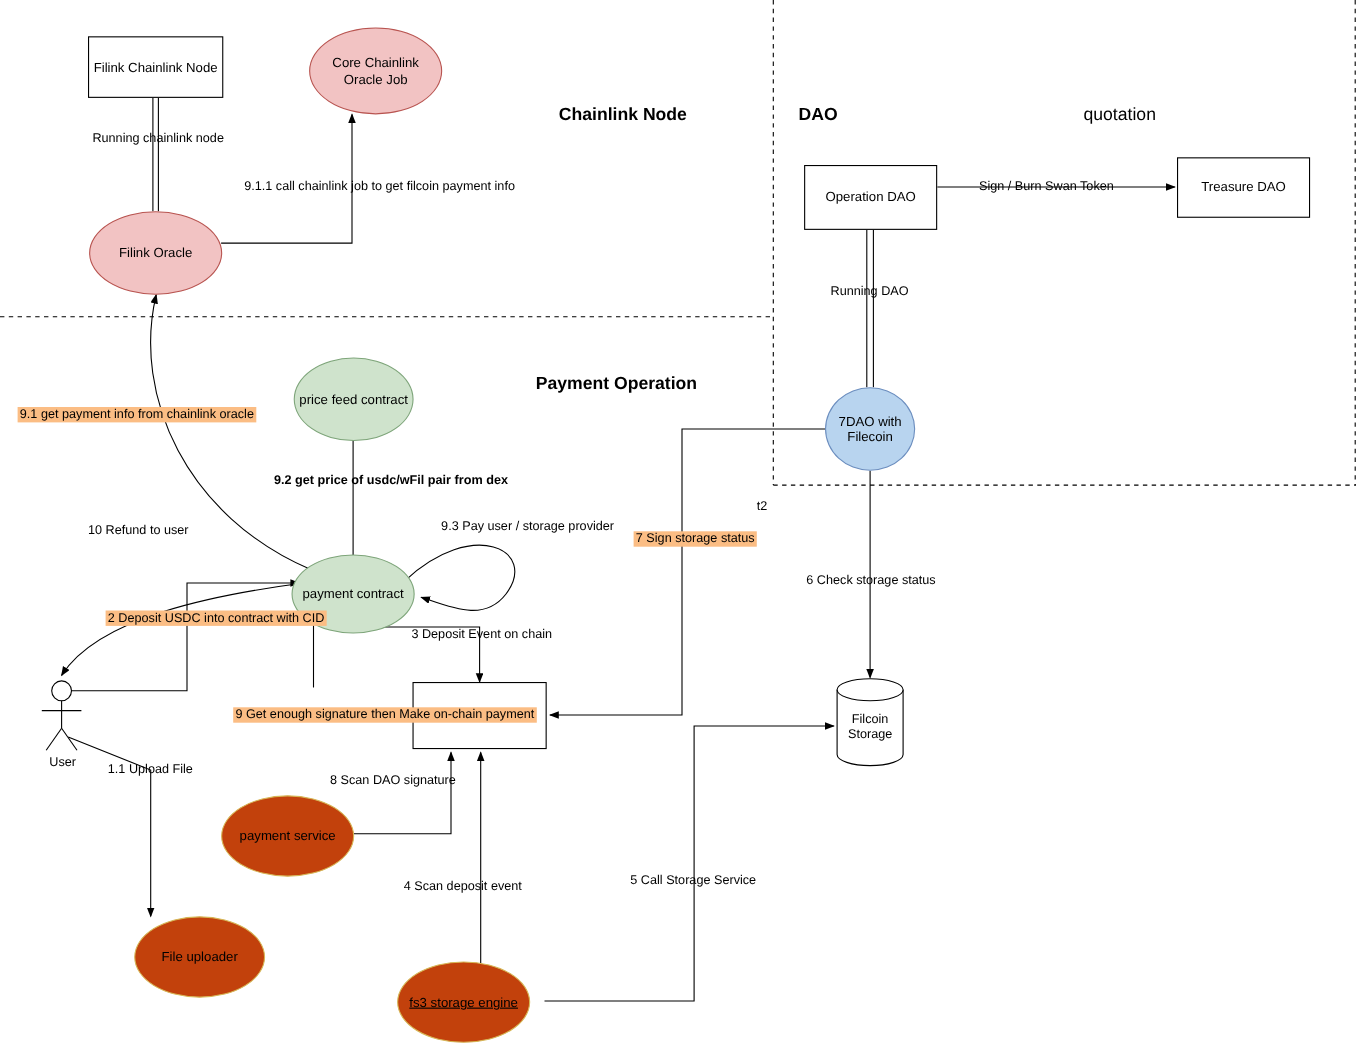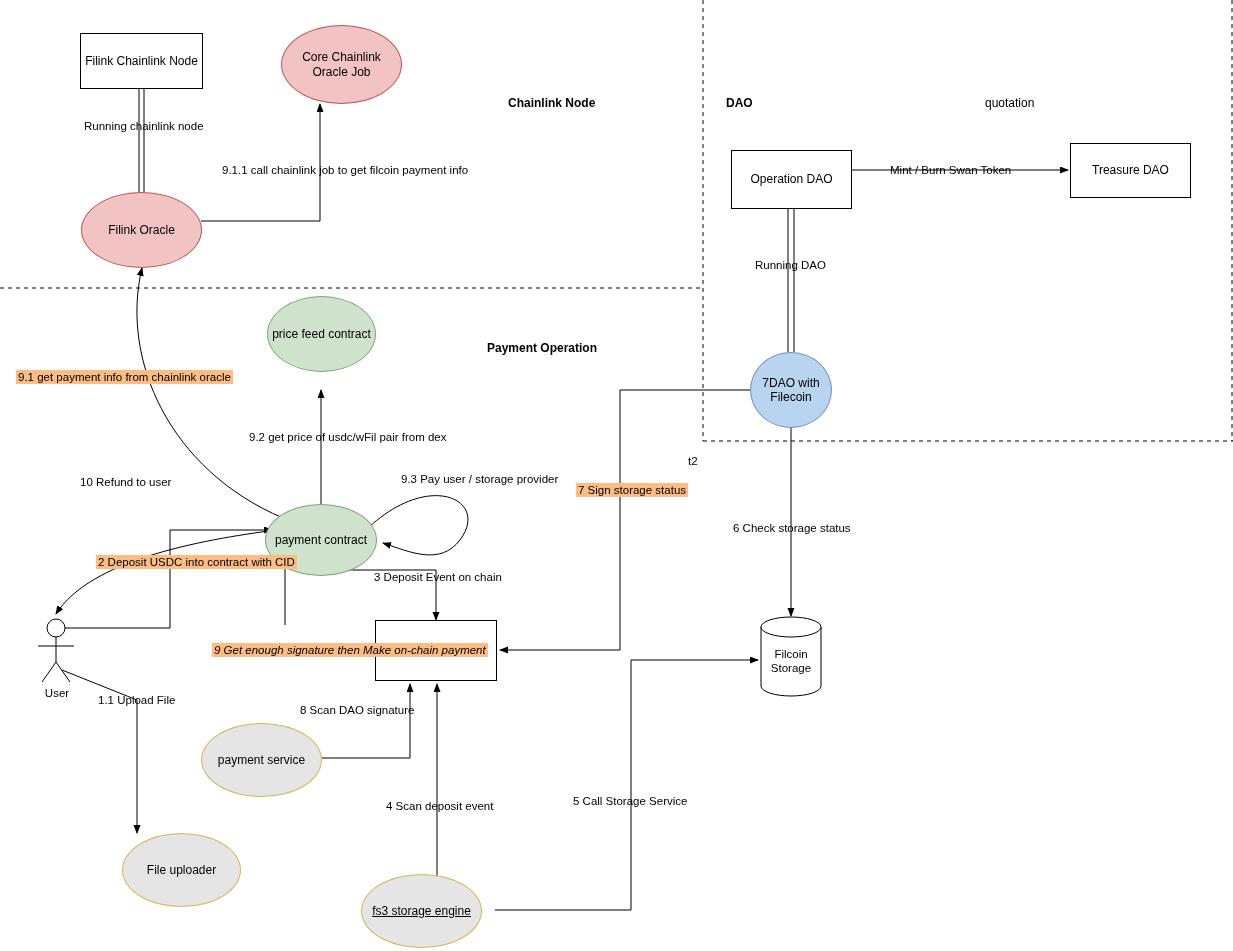--- a/index.html
+++ b/index.html
@@ -5,25 +5,25 @@
   html,body{margin:0;padding:0;background:#ffffff;}
   body{width:1233px;height:951px;font-family:"Liberation Sans",sans-serif;color:#000;}
   #canvas{position:relative;width:1233px;height:951px;overflow:hidden;padding-left:30px;}
   svg.layer{position:absolute;left:0;top:0;width:1233px;height:951px;pointer-events:none;}
   .node{position:absolute;display:flex;align-items:center;justify-content:center;text-align:center;box-sizing:border-box;}
   .rect{background:#ffffff;border:1px solid #000;}
   .ellipse{border-radius:50%;border:1px solid #000;}
   .pink{background:#f2c3c3;border-color:#b85450;}
   .green{background:#cfe3cc;border-color:#7ea57a;}
   .blue{background:#b8d4ef;border-color:#6c8ebf;}
-  .yellow{background:#e5e5e5;border-color:#d6b656;}
+  .yellow{background:#c2410c;border-color:#d6b656;}
   .lbl{position:absolute;font-size:11.5px;color:#000;white-space:pre;line-height:1.25;}
   .lbl.center{text-align:center;}
   .hl{background:#fbbd84;padding:1px 2px;margin-left:16px;}
-  .section{position:absolute;font-size:12px;font-weight:bold;}
+  .section{position:absolute;font-size:16px;font-weight:bold;}
   .nodetext{font-size:12px;line-height:1.2;padding:2px 4px;}
 </style>
 </head>
 <body>
 
 <div id="canvas">
 
   <svg class="layer">
     <defs>
       <marker id="arrow" markerWidth="10" markerHeight="10" refX="8" refY="3.5" orient="auto" markerUnits="userSpaceOnUse">
@@ -104,21 +104,21 @@
   </div>
 
   <div class="node rect" style="left:1070px;top:143px;width:121px;height:55px;">
     <span class="nodetext">Treasure DAO</span>
   </div>
 
   <div class="node ellipse blue" style="left:750px;top:352px;width:82px;height:76px;">
     <span class="nodetext">7DAO with Filecoin</span>
   </div>
 
-  <div class="node ellipse green" style="left:267px;top:296px;width:109px;height:76px;">
+  <div class="node ellipse green" style="left:267px;top:325px;width:109px;height:76px;">
     <span class="nodetext">price feed contract</span>
   </div>
 
   <div class="node ellipse green" style="left:265px;top:504px;width:112px;height:72px;">
     <span class="nodetext">payment contract</span>
   </div>
 
   <div class="node rect" style="left:375px;top:620px;width:122px;height:61px;">
     <span class="nodetext">blockchain</span>
   </div>
@@ -141,38 +141,38 @@
 
   <div class="lbl center" style="left:40px;top:686px;width:34px;">User</div>
 
   <div class="section" style="left:508px;top:96px;">Chainlink Node</div>
   <div class="section" style="left:726px;top:96px;">DAO</div>
   <div class="section" style="left:985px;top:96px;font-weight:normal;">quotation</div>
   <div class="section" style="left:487px;top:341px;">Payment Operation</div>
 
   <div class="lbl" style="left:84px;top:119px;">Running chainlink node</div>
   <div class="lbl" style="left:222px;top:163px;">9.1.1 call chainlink job to get filcoin payment info</div>
-  <div class="lbl" style="left:890px;top:163px;">Mint / Burn Swan Token</div>
+  <div class="lbl" style="left:890px;top:163px;">Sign / Burn Swan Token</div>
   <div class="lbl" style="left:755px;top:258px;">Running DAO</div>
 
   <div class="lbl" style="left:0px;top:370px;"><span class="hl">9.1 get payment info from chainlink oracle</span></div>
 
-  <div class="lbl" style="left:249px;top:430px;">9.2 get price of usdc/wFil pair from dex</div>
+  <div class="lbl" style="left:249px;top:430px;font-weight:bold;">9.2 get price of usdc/wFil pair from dex</div>
   <div class="lbl" style="left:401px;top:472px;">9.3 Pay user / storage provider</div>
 
   <div class="lbl" style="left:560px;top:483px;"><span class="hl">7 Sign storage status</span></div>
 
   <div class="lbl" style="left:733px;top:521px;">6 Check storage status</div>
   <div class="lbl" style="left:80px;top:475px;">10 Refund to user</div>
 
   <div class="lbl center" style="left:80px;top:555px;width:140px;"><span class="hl">2 Deposit USDC into contract with CID</span></div>
 
   <div class="lbl" style="left:374px;top:570px;">3 Deposit Event on chain</div>
 
-  <div class="lbl center" style="left:196px;top:643px;width:140px;font-style:italic;"><span class="hl">9 Get enough signature then Make on-chain payment</span></div>
+  <div class="lbl center" style="left:196px;top:643px;width:140px;"><span class="hl">9 Get enough signature then Make on-chain payment</span></div>
 
   <div class="lbl" style="left:300px;top:703px;">8 Scan DAO signature</div>
   <div class="lbl" style="left:98px;top:693px;">1.1 Upload File</div>
-  <div class="lbl" style="left:386px;top:799px;text-align:right;">4 Scan deposit event</div>
+  <div class="lbl" style="left:367px;top:799px;text-align:right;">4 Scan deposit event</div>
   <div class="lbl" style="left:573px;top:794px;">5 Call Storage Service</div>
   <div class="lbl" style="left:688px;top:454px;">t2</div>
 
 </div>
 
 </body></html>

